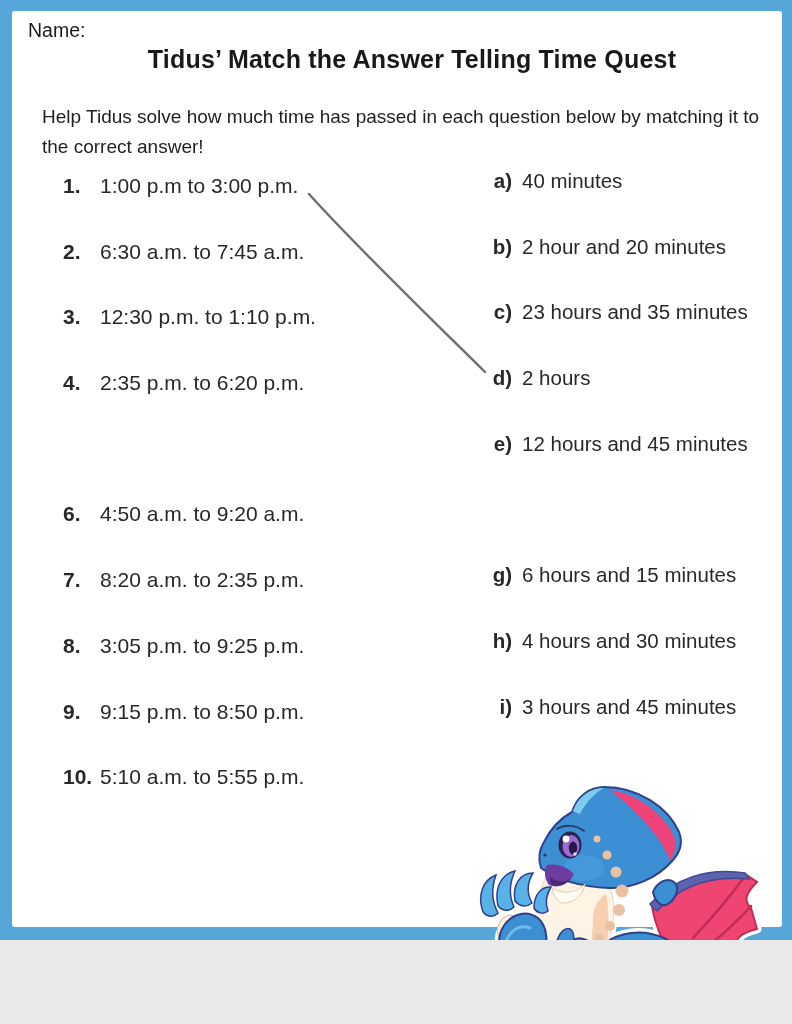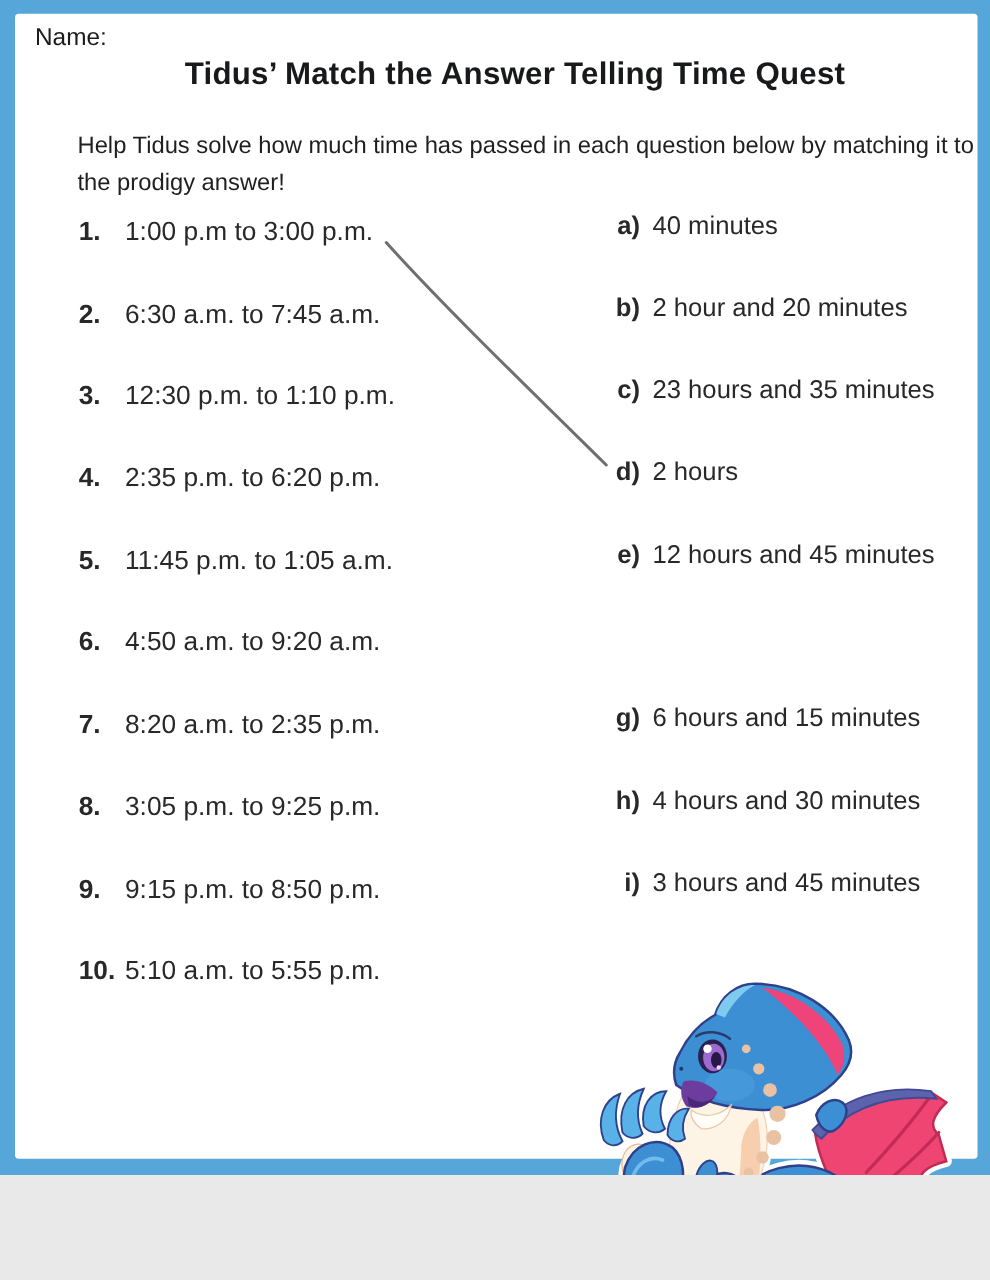--- a/index.html
+++ b/index.html
@@ -2,46 +2,45 @@
 <html><head>
 <meta charset="utf-8">
 <style>
   html,body{margin:0;padding:0;background:#e9e9e9;}
   .sheet{position:relative;width:792px;height:940px;background:#56a6da;overflow:hidden;
          font-family:"Liberation Sans",sans-serif;}
   .page{position:absolute;left:12px;top:11px;right:10px;bottom:13px;background:#ffffff;border-radius:3px;}
   .name-label{position:absolute;left:28px;top:19px;font-size:19.5px;color:#1c1c1e;}
   .title{position:absolute;left:0;right:0;top:45px;margin:0;text-align:center;
          font-size:25px;font-weight:700;color:#18191b;letter-spacing:.2px;padding-left:32px;}
-  .instructions{position:absolute;left:62px;top:102px;margin:0;font-size:19px;line-height:30px;color:#1f1f21;}
+  .instructions{position:absolute;left:42px;top:102px;margin:0;font-size:19px;line-height:30px;color:#1f1f21;}
   .q-row{position:absolute;left:63px;font-size:21px;color:#28282a;white-space:nowrap;line-height:26px;}
   .q-num{display:inline-block;width:37px;font-weight:700;}
   .a-row{position:absolute;left:484px;font-size:20.5px;color:#28282a;white-space:nowrap;line-height:26px;}
   .a-letter{display:inline-block;width:28px;text-align:right;font-weight:700;margin-right:10px;}
   .match-line{position:absolute;left:0;top:0;pointer-events:none;}
   .logo{position:absolute;left:44px;top:944px;font-size:39px;font-weight:700;color:#7f1d1d;letter-spacing:-.5px;}
   .dragon{position:absolute;left:446px;top:782px;z-index:5;}
   .st{fill:#fff;stroke:#fff;stroke-width:9;stroke-linejoin:round;stroke-linecap:round;}
 </style>
 </head>
 <body>
 
 <div class="sheet">
   <div class="page"></div>
 
   <div class="name-label">Name:</div>
   <h1 class="title">Tidus’ Match the Answer Telling Time Quest</h1>
 
-  <p class="instructions"><span>Help Tidus solve how much time has passed in each question below by matching it to</span><br><span>the prodigy answer!</span></p>
+  <p class="instructions"><span>Help Tidus solve how much time has passed in each question below by matching it to</span><br><span>the correct answer!</span></p>
 
   <div class="q-row" style="top:173px"><span class="q-num">1.</span><span class="q-text">1:00 p.m to 3:00 p.m.</span></div>
   <div class="q-row" style="top:239px"><span class="q-num">2.</span><span class="q-text">6:30 a.m. to 7:45 a.m.</span></div>
   <div class="q-row" style="top:304px"><span class="q-num">3.</span><span class="q-text">12:30 p.m. to 1:10 p.m.</span></div>
   <div class="q-row" style="top:370px"><span class="q-num">4.</span><span class="q-text">2:35 p.m. to 6:20 p.m.</span></div>
-  <div class="q-row" style="top:436px"><span class="q-num">5.</span><span class="q-text">11:45 p.m. to 1:05 a.m.</span></div>
   <div class="q-row" style="top:501px"><span class="q-num">6.</span><span class="q-text">4:50 a.m. to 9:20 a.m.</span></div>
   <div class="q-row" style="top:567px"><span class="q-num">7.</span><span class="q-text">8:20 a.m. to 2:35 p.m.</span></div>
   <div class="q-row" style="top:633px"><span class="q-num">8.</span><span class="q-text">3:05 p.m. to 9:25 p.m.</span></div>
   <div class="q-row" style="top:699px"><span class="q-num">9.</span><span class="q-text">9:15 p.m. to 8:50 p.m.</span></div>
   <div class="q-row" style="top:764px"><span class="q-num">10.</span><span class="q-text">5:10 a.m. to 5:55 p.m.</span></div>
 
   <div class="a-row" style="top:168px"><span class="a-letter">a)</span><span class="a-text">40 minutes</span></div>
   <div class="a-row" style="top:234px"><span class="a-letter">b)</span><span class="a-text">2 hour and 20 minutes</span></div>
   <div class="a-row" style="top:299px"><span class="a-letter">c)</span><span class="a-text">23 hours and 35 minutes</span></div>
   <div class="a-row" style="top:365px"><span class="a-letter">d)</span><span class="a-text">2 hours</span></div>

